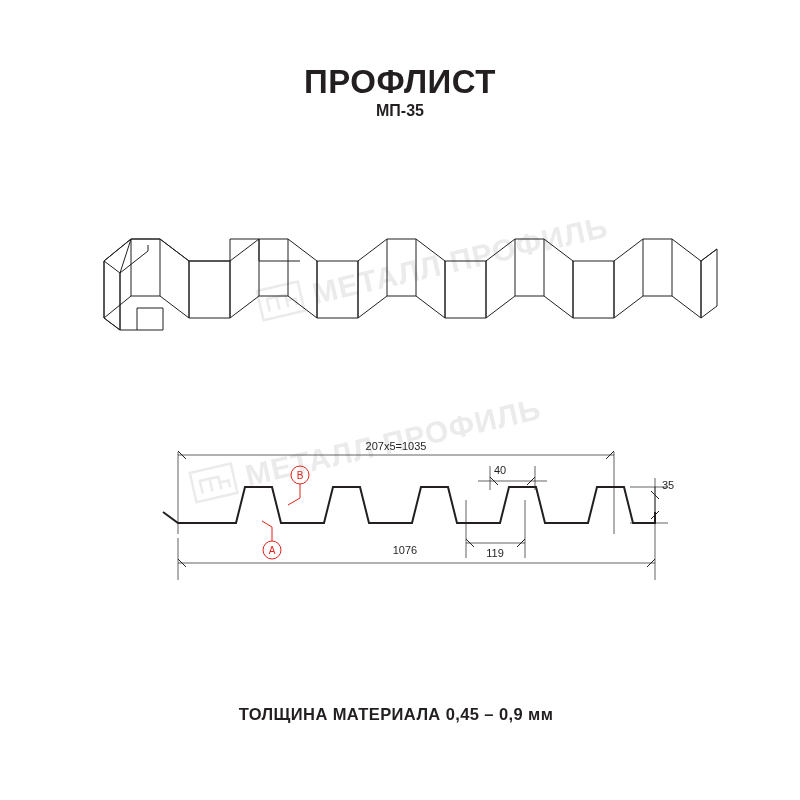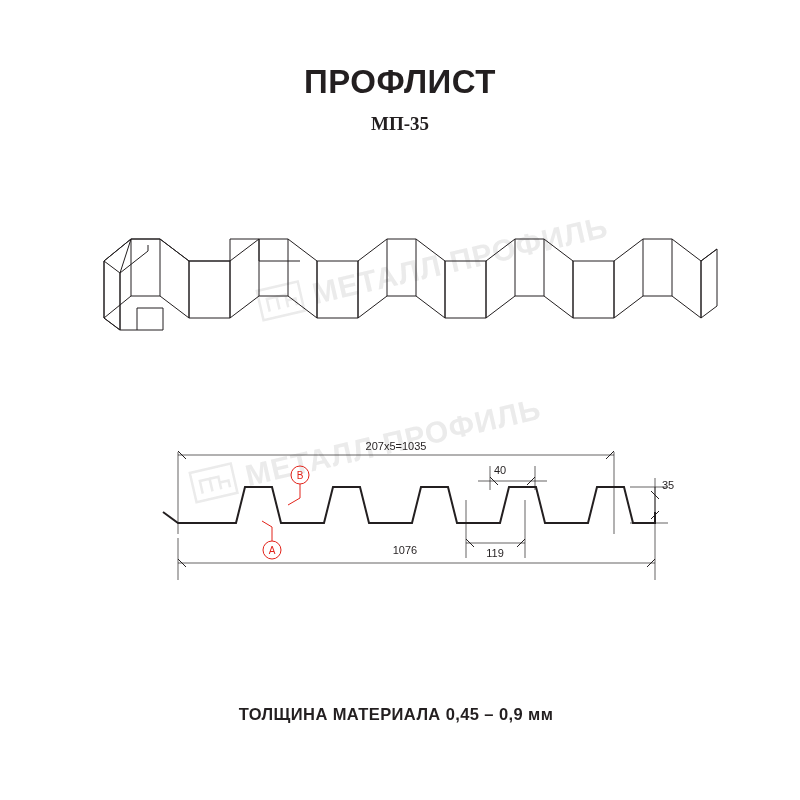--- a/index.html
+++ b/index.html
@@ -28,25 +28,24 @@
     text-align: center;
   }
   .title {
     font-size: 33px;
     font-weight: bold;
     letter-spacing: 0.5px;
     margin: 0;
     line-height: 1.1;
   }
   .subtitle {
-    font-size: 19px;
-    font-weight: bold;
-    margin: 14px 0 0 0;
+    font-size: 16px;
+    font-weight: bold;
+    margin: 2px 0 0 0;
     line-height: 1.1;
-    font-family: Liberation Serif, serif;
   }
   .footer-note {
     position: absolute;
     left: 0;
     right: 8px;
     top: 705px;
     text-align: center;
     font-size: 16.5px;
     font-weight: bold;
     letter-spacing: 0.4px;

